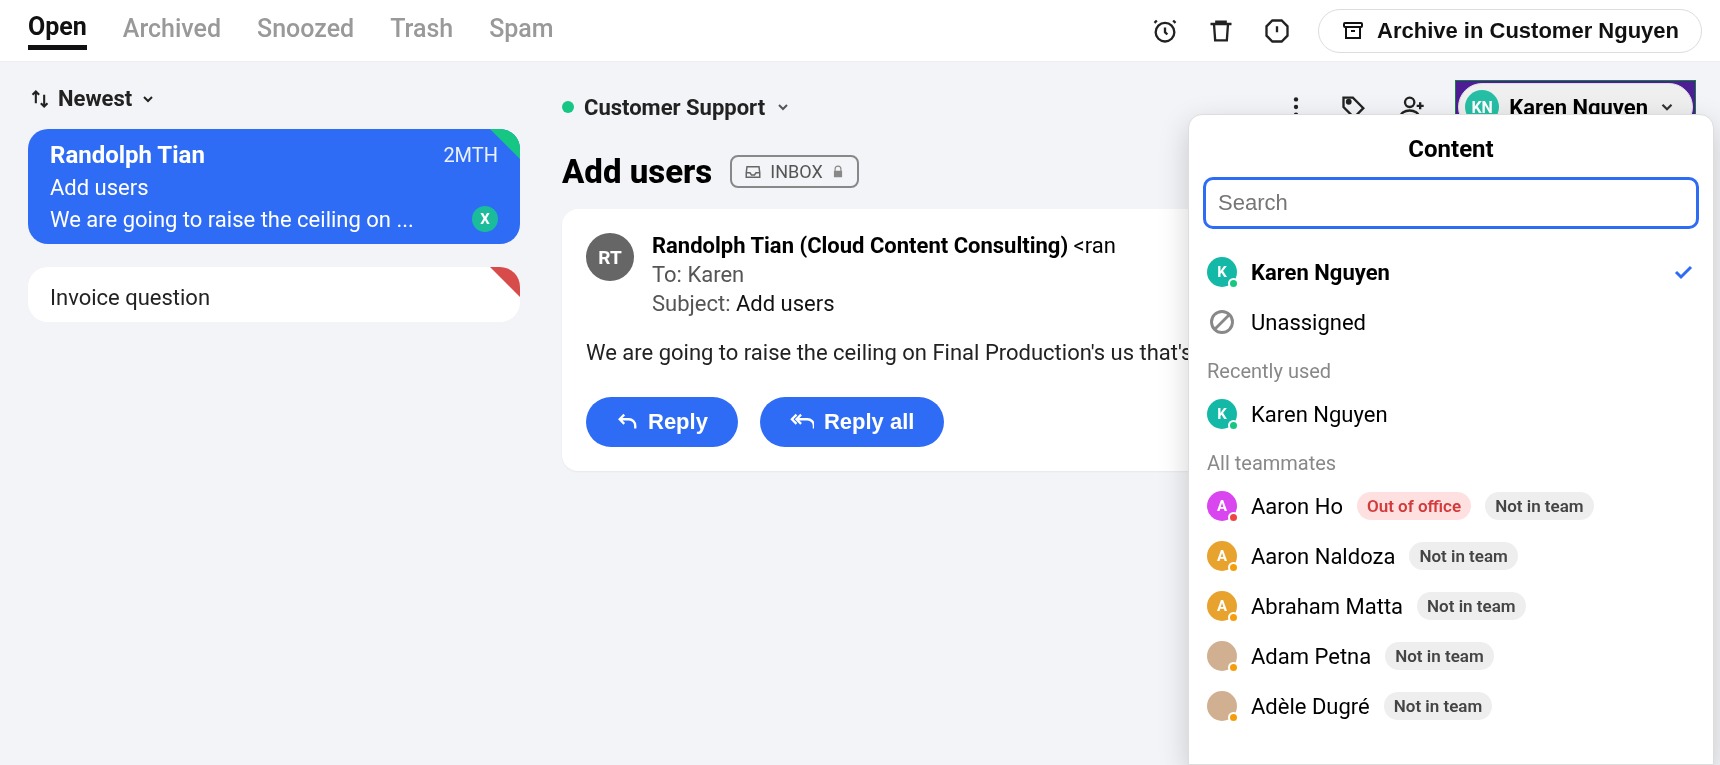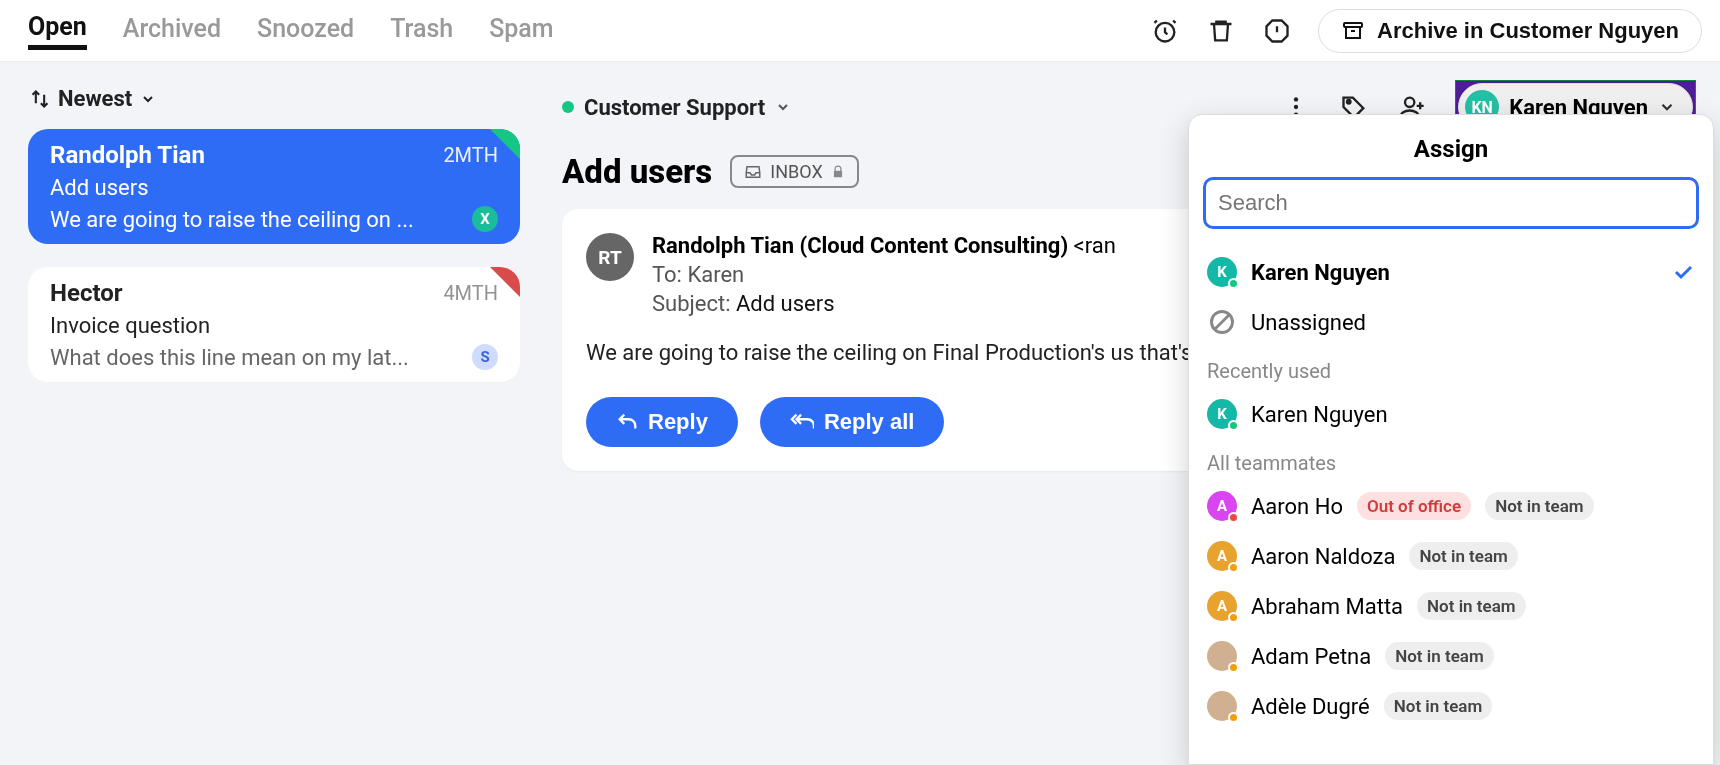--- a/index.html
+++ b/index.html
@@ -148,29 +148,21 @@
       </div>
       <div class="conv-subject">Add users</div>
       <div class="conv-preview-row">
         <div class="conv-preview">We are going to raise the ceiling on ...</div>
         <div class="conv-badge badge-x">X</div>
       </div>
     </div>
 
     <div class="conv-card unselected">
       <div class="corner red"></div>
-      <div class="row1">
-        <div class="conv-sender">Hector</div>
-        <div class="conv-age">4MTH</div>
-      </div>
       <div class="conv-subject">Invoice question</div>
-      <div class="conv-preview-row">
-        <div class="conv-preview">What does this line mean on my lat...</div>
-        <div class="conv-badge badge-s">S</div>
-      </div>
     </div>
   </div>
 
   <div class="pane">
     <div class="pane-topbar">
       <div class="inbox-chip">
         <div class="dot"></div>
         <span class="inbox-name">Customer Support</span>
         <svg width="16" height="16" viewBox="0 0 24 24" fill="none" stroke="#555" stroke-width="3">
             <path d="M6 9l6 6 6-6"></path>
@@ -249,21 +241,21 @@
 
     <div class="assigned-line">
       <svg width="22" height="22" viewBox="0 0 24 24" fill="none" stroke="#888" stroke-width="2">
           <rect x="3" y="5" width="14" height="10" rx="2"></rect>
           <rect x="7" y="9" width="14" height="10" rx="2"></rect>
         </svg>
       <span>Assigned to you, moved to</span>
     </div>
 
     <div class="assign-pop">
-      <div class="assign-title">Assign</div>
+      <div class="assign-title">Content</div>
       <div class="assign-search">
         <input type="text" placeholder="Search" style="">
       </div>
       <div class="assign-list">
         <div class="assign-row">
           <div class="av av-letter-k">K<span class="presence green"></span></div>
           <span style="font-weight:700;">Karen Nguyen</span>
           <span class="check">
             <svg width="24" height="24" viewBox="0 0 24 24" fill="none" stroke="#2f6cf6" stroke-width="3">
                 <path d="M5 12l5 5L20 7"></path>

